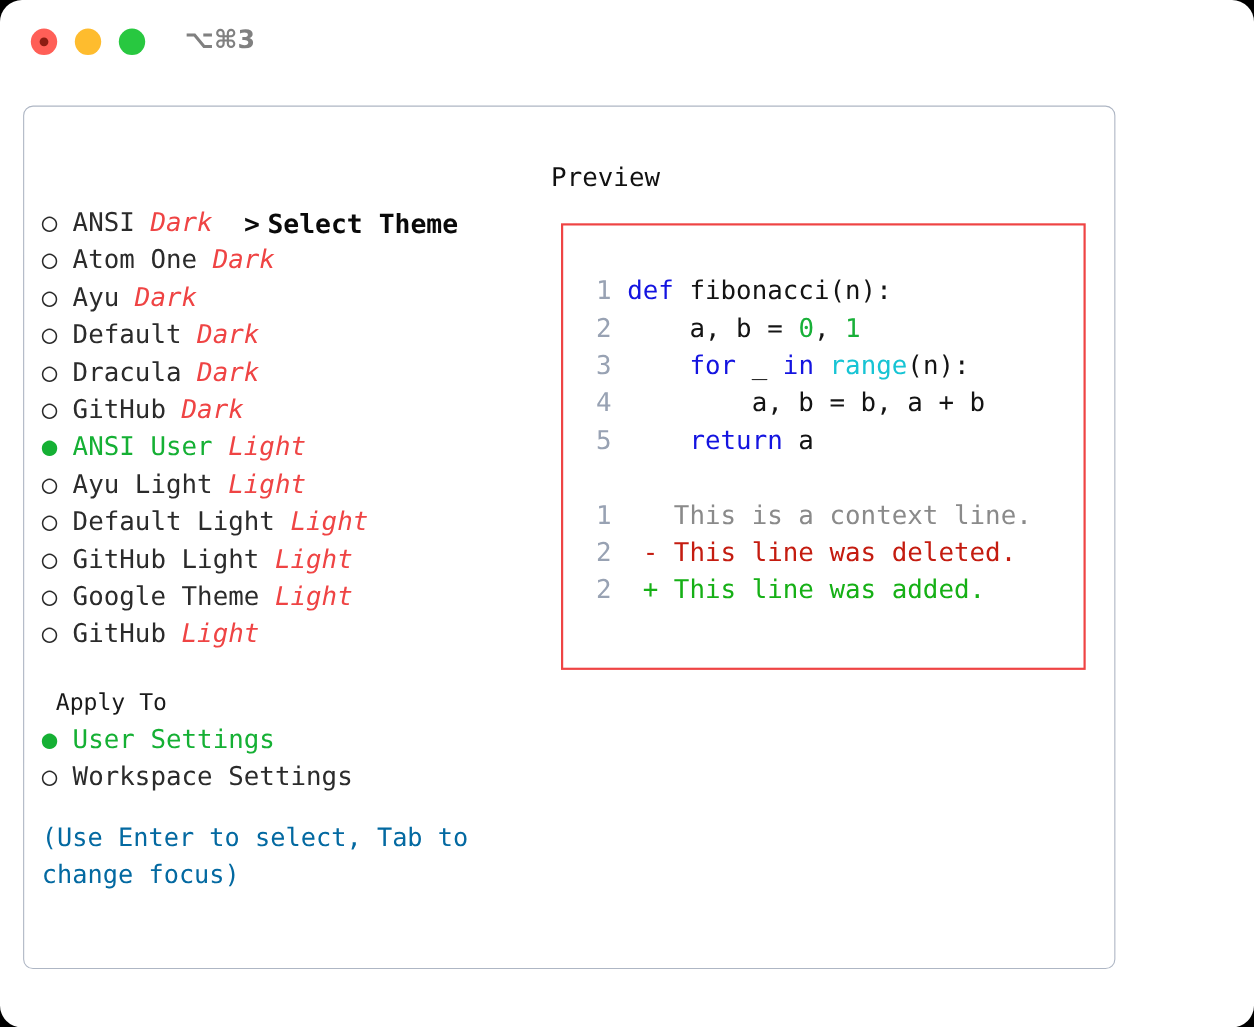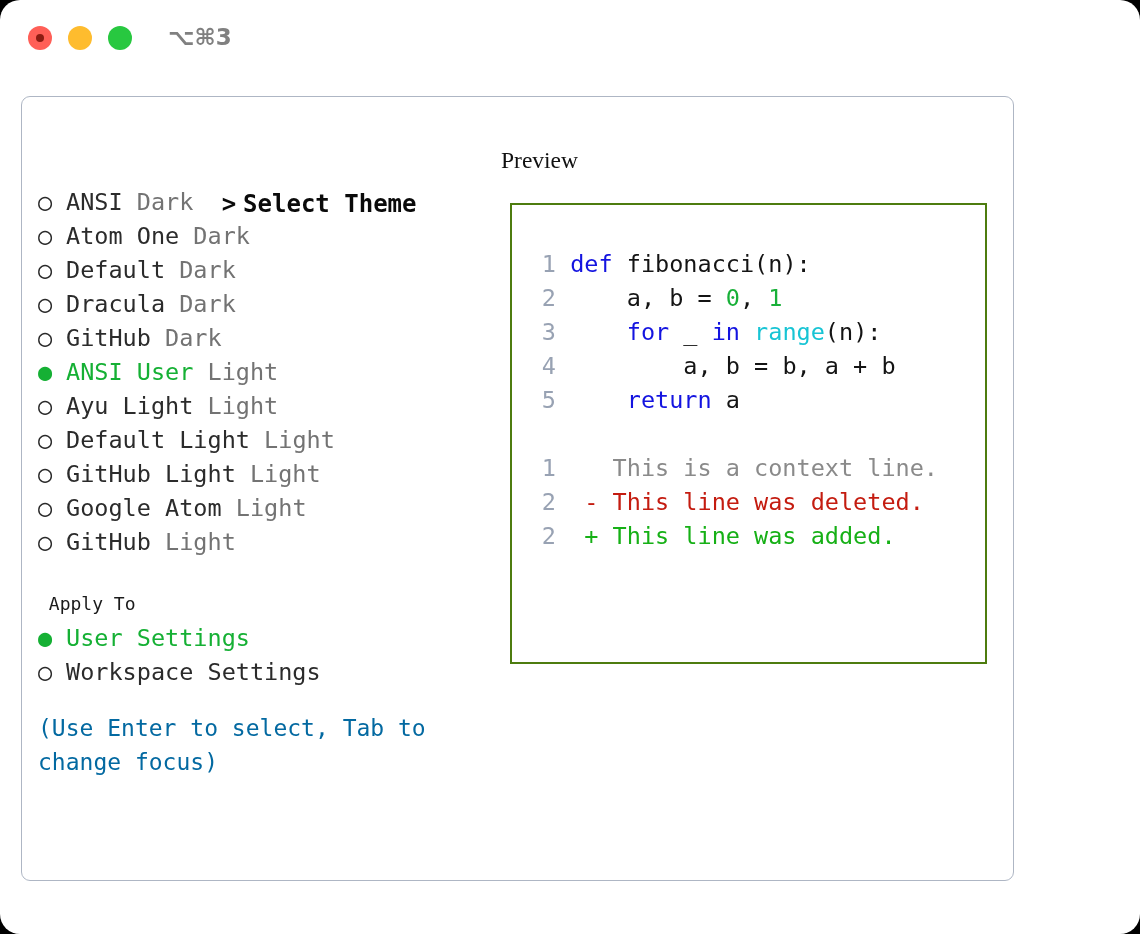--- a/index.html
+++ b/index.html
@@ -87,52 +87,51 @@
   }
   .hdr {
     font-size: 24px;
     font-weight: bold;
     color: #0a0a0a;
     height: 38px;
     line-height: 38px;
     text-align: center;
   }
   .hdr .marker { font-weight: bold; color:#0a0a0a; }
-  .cat { color: #737373; }
+  .cat { color: #ef4444; font-style: italic; }
   .row.selected, .row.selected .marker, .row.selected .name { color: #15b034; }
   .spacer-28 { height: 28px; }
   .section-label {
-    font-size: 18px;
+    font-size: 21px;
     height: 34px;
     line-height: 34px;
     color: #1a1a1a;
     white-space: pre;
   }
   #hint {
     margin-top: 22px;
     font-size: 23px;
     line-height: 34px;
     color: #0369a1;
     width: 410px;
   }
 
   
   #preview-title {
     position: absolute;
     left: 479px; top: 50px;
     font-size: 23.5px;
     color: #111111;
-    font-family: Liberation Serif, serif;
   }
   #preview-box {
     position: absolute;
     left: 488px; top: 106px;
     width: 477px;
-    height: 461px;
-    border: 2px solid #4d7c0f;
+    height: 406px;
+    border: 2px solid #ef4444;
     background: #ffffff;
   }
   #code {
     position: absolute;
     left: 20px; top: 42px;
     font-size: 23.5px;
     line-height: 34px;
     white-space: pre;
   }
   .cline { white-space: pre; }
@@ -165,28 +164,29 @@
 
   <div id="panel">
 
     <div id="left-col">
       <div class="row hdr">
         <span class="marker">&gt;</span><span>Select Theme</span>
       </div>
       <div id="theme-list">
           <div class="row"><span class="marker">○</span><span class="name">ANSI</span><span class="cat"> Dark</span></div>
           <div class="row"><span class="marker">○</span><span class="name">Atom One</span><span class="cat"> Dark</span></div>
+          <div class="row"><span class="marker">○</span><span class="name">Ayu</span><span class="cat"> Dark</span></div>
           <div class="row"><span class="marker">○</span><span class="name">Default</span><span class="cat"> Dark</span></div>
           <div class="row"><span class="marker">○</span><span class="name">Dracula</span><span class="cat"> Dark</span></div>
           <div class="row"><span class="marker">○</span><span class="name">GitHub</span><span class="cat"> Dark</span></div>
           <div class="row selected"><span class="marker">●</span><span class="name">ANSI User</span><span class="cat"> Light</span></div>
           <div class="row"><span class="marker">○</span><span class="name">Ayu Light</span><span class="cat"> Light</span></div>
           <div class="row"><span class="marker">○</span><span class="name">Default Light</span><span class="cat"> Light</span></div>
           <div class="row"><span class="marker">○</span><span class="name">GitHub Light</span><span class="cat"> Light</span></div>
-          <div class="row"><span class="marker">○</span><span class="name">Google Atom</span><span class="cat"> Light</span></div>
+          <div class="row"><span class="marker">○</span><span class="name">Google Theme</span><span class="cat"> Light</span></div>
           <div class="row"><span class="marker">○</span><span class="name">GitHub</span><span class="cat"> Light</span></div>
         </div>
 
       <div class="spacer-28"></div>
 
       <div class="section-label"><span class="marker"> </span><span>Apply To</span></div>
       <div id="apply-list">
           <div class="row selected"><span class="marker">●</span><span class="name">User Settings</span></div>
           <div class="row"><span class="marker">○</span><span class="name">Workspace Settings</span></div>
         </div>

